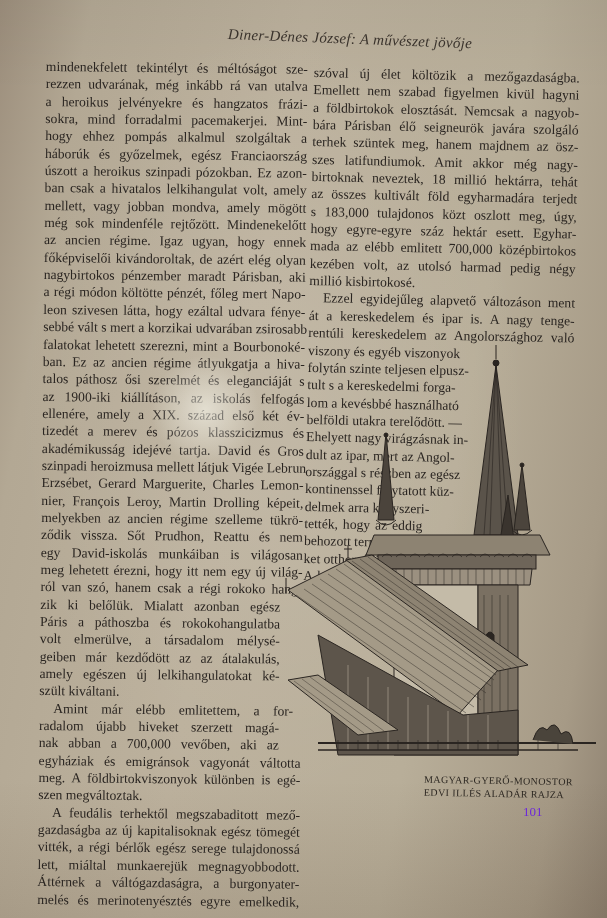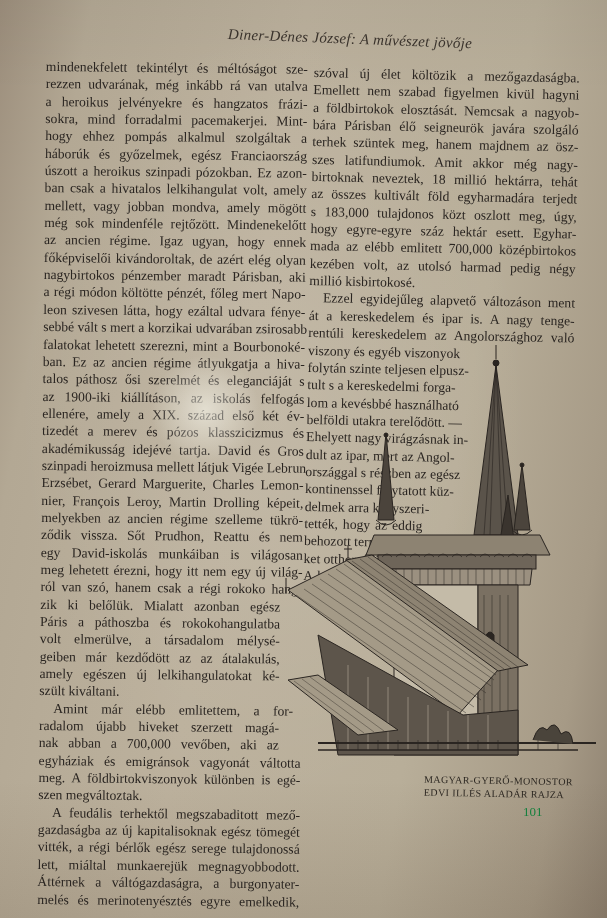--- a/index.html
+++ b/index.html
@@ -41,21 +41,21 @@
     .illustration {
       position: absolute; left: 278px; top: 335px; width: 318px; height: 430px;
     }
     .caption {
       position: absolute; left: 424px; top: 774px;
       font-size: 10px; letter-spacing: 0.4px; line-height: 13px;
       transform: rotate(1deg); color: #2d2822;
     }
     .caption span { display: block; white-space: nowrap; }
     .page-number {
-      position: absolute; left: 523px; top: 804px; font-size: 13px; color: #15803d;
+      position: absolute; left: 523px; top: 804px; font-size: 13px; color: #6d28d9;
     }
   </style>
 </head>
 <body>
 
 <div class="vignette"></div>
 
 <div class="header">Diner-Dénes József: A művészet jövője</div>
 
 <div class="col left-col">

